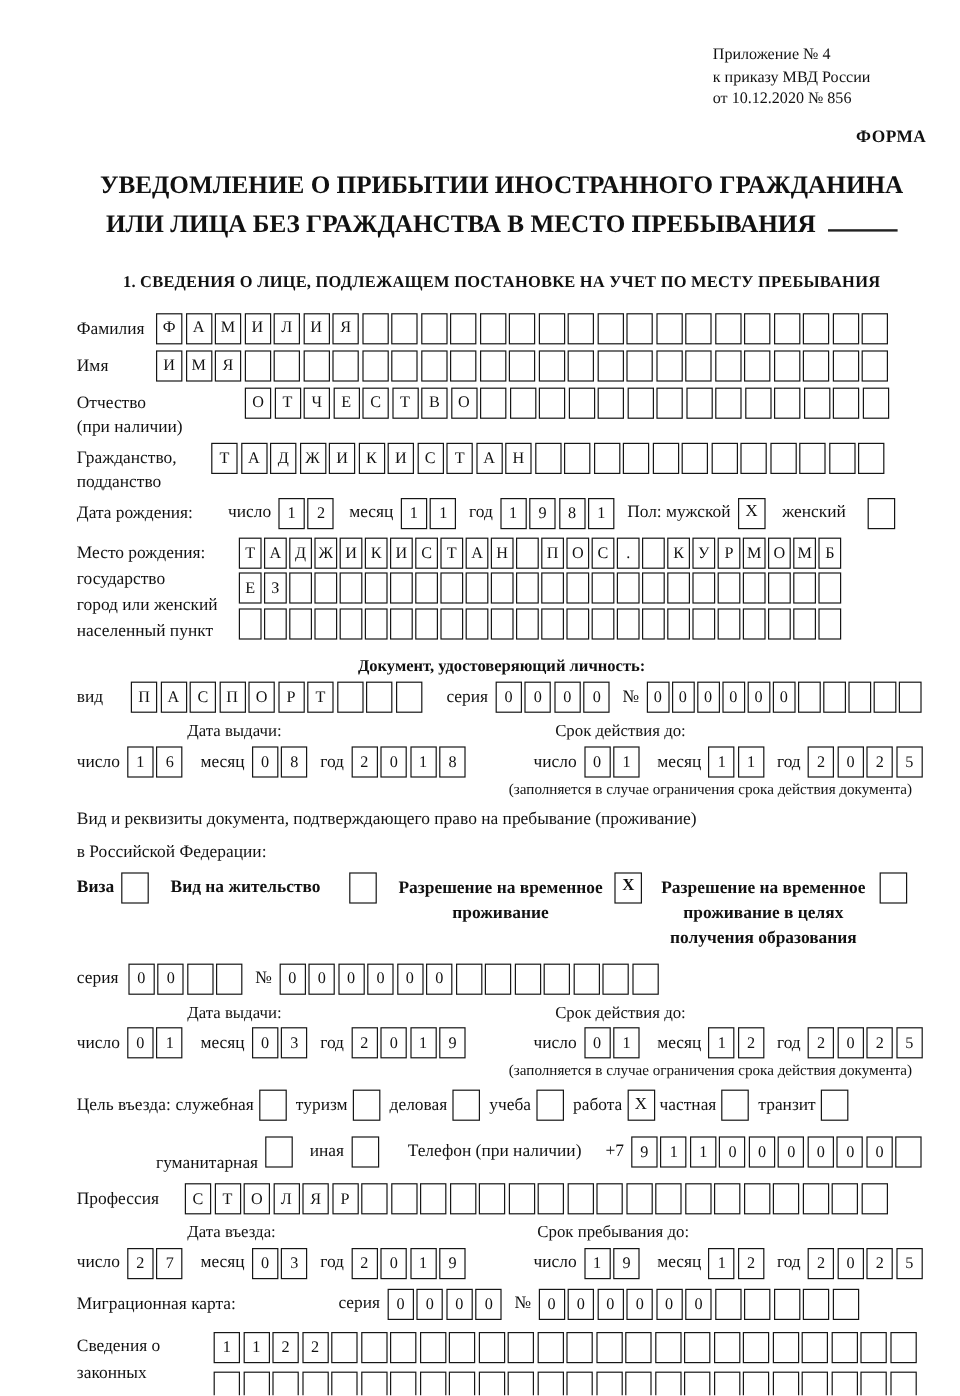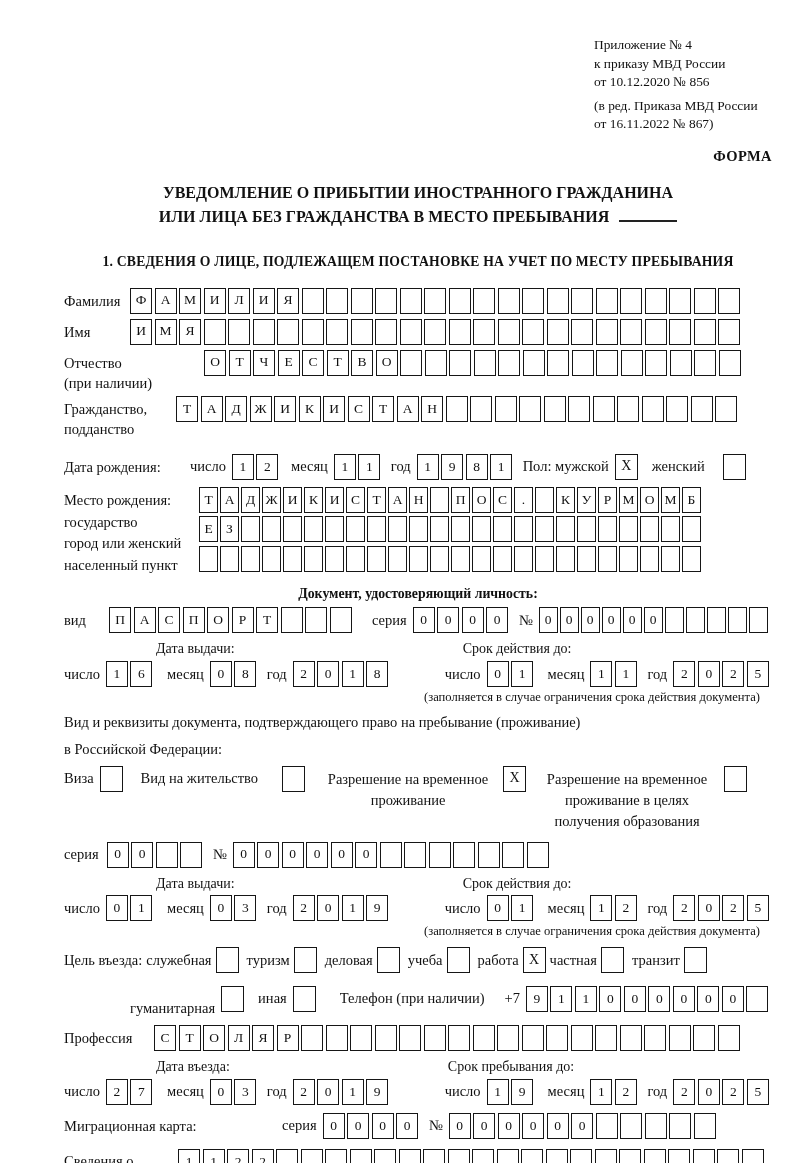--- a/index.html
+++ b/index.html
@@ -7,21 +7,21 @@
     position:relative;
     width:800px;height:1163px;box-sizing:border-box;
     padding:36px 28px 16px 64px;
     background:#fff;color:#111;
     font-family:"Liberation Serif","DejaVu Serif",serif;
     font-size:14.5px;line-height:1.35;overflow:hidden;
   }
   .annex{margin-left:auto;width:178px;font-size:13.4px;line-height:1.38;}
   .annex-note{margin-top:5px;}
   .forma{margin-top:13px;text-align:right;font-weight:bold;font-size:14.5px;letter-spacing:.4px;}
-  .title{margin-top:15px;text-align:center;font-weight:bold;font-size:16px;line-height:1.5;}
+  .title{margin-top:15px;text-align:center;font-weight:bold;font-size:21px;line-height:1.5;}
   .underline{display:inline-block;width:58px;border-bottom:2px solid #222;height:12px;margin-left:10px;}
   .sec-heading{margin-top:24px;font-weight:bold;font-size:13.7px;letter-spacing:.2px;text-align:center;}
   .frow{display:flex;align-items:flex-start;margin-top:5px;}
   .flabel{flex:none;line-height:1.42;padding-top:3px;}
   .cellrow{display:flex;flex:none;}
   .cell{
     flex:none;width:20px;height:24px;border:1.6px solid #161616;margin-right:2.5px;
     display:flex;align-items:center;justify-content:center;
     font-size:13.5px;background:#fff;
   }
@@ -46,24 +46,20 @@
 </style>
 </head>
 <body>
 
 <div class="page">
 
   <div class="annex">
     <div>Приложение № 4</div>
     <div>к приказу МВД России</div>
     <div>от 10.12.2020 № 856</div>
-    <div class="annex-note">
-      <div>(в ред. Приказа МВД России</div>
-      <div>от 16.11.2022 № 867)</div>
-    </div>
   </div>
 
   <div class="forma">ФОРМА</div>
 
   <div class="title">
     <div>УВЕДОМЛЕНИЕ О ПРИБЫТИИ ИНОСТРАННОГО ГРАЖДАНИНА</div>
     <div>
       <span>ИЛИ ЛИЦА БЕЗ ГРАЖДАНСТВА В МЕСТО ПРЕБЫВАНИЯ</span><span class="underline"></span>
     </div>
   </div>
@@ -188,21 +184,21 @@
         <span class="cell"></span>
         <span class="cell"></span>
         <span class="cell"></span>
         <span class="cell"></span>
         <span class="cell"></span>
         <span class="cell"></span>
         <span class="cell"></span>
       </span>
   </div>
 
-  <div class="frow" style="margin-top:14px;align-items:center;">
+  <div class="frow" style="margin-top:2px;align-items:center;">
     <span class="flabel" style="width:126px;padding-top:0;">Дата рождения:</span>
     <span class="dlabel">число</span>
     <span class="cellrow">
         <span class="cell">1</span>
         <span class="cell">2</span>
       </span>
     <span class="dlabel gap10">месяц</span>
     <span class="cellrow">
         <span class="cell">1</span>
         <span class="cell">1</span>
@@ -392,21 +388,21 @@
           <span class="cell">5</span>
         </span>
     </span>
   </div>
 
   <div class="note-right">(заполняется в случае ограничения срока действия документа)</div>
 
   <div class="para">Вид и реквизиты документа, подтверждающего право на пребывание (проживание)</div>
   <div class="para">в Российской Федерации:</div>
 
-  <div class="frow" style="margin-top:6px;">
+  <div class="frow" style="margin-top:6px;font-weight:bold;">
     <span class="optlabel">Виза</span>
     <span class="cb gap6"></span>
     <span class="optlabel gap18">Вид на жительство</span>
     <span class="cb gap24"></span>
     <span class="opt-center gap14" style="width:178px;">Разрешение на временное проживание</span>
     <span class="cb gap6">X</span>
     <span class="opt-center gap10" style="width:182px;">Разрешение на временное проживание в целях получения образования</span>
     <span class="cb gap6"></span>
   </div>
 

